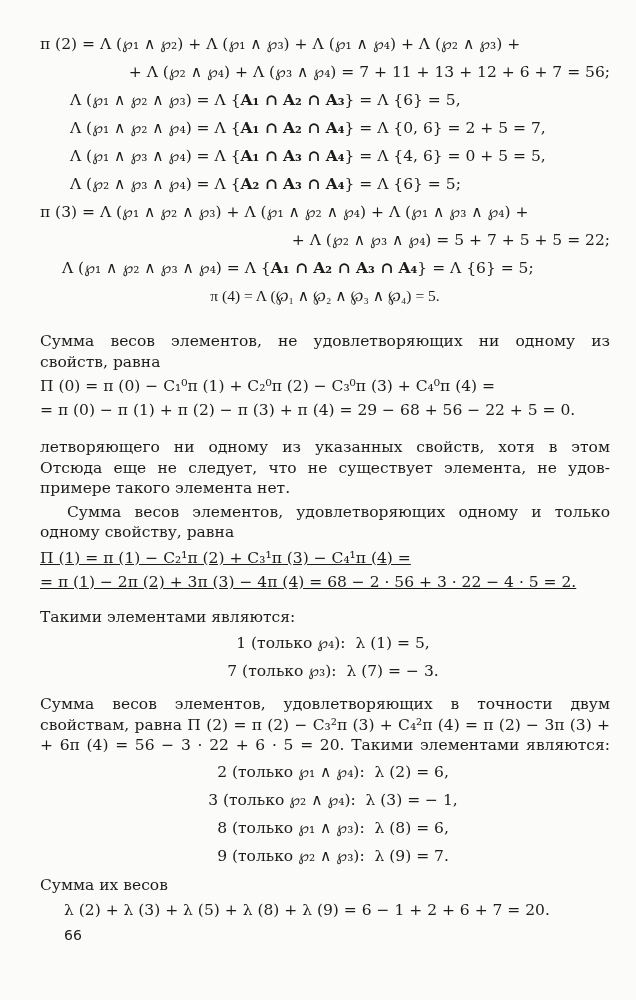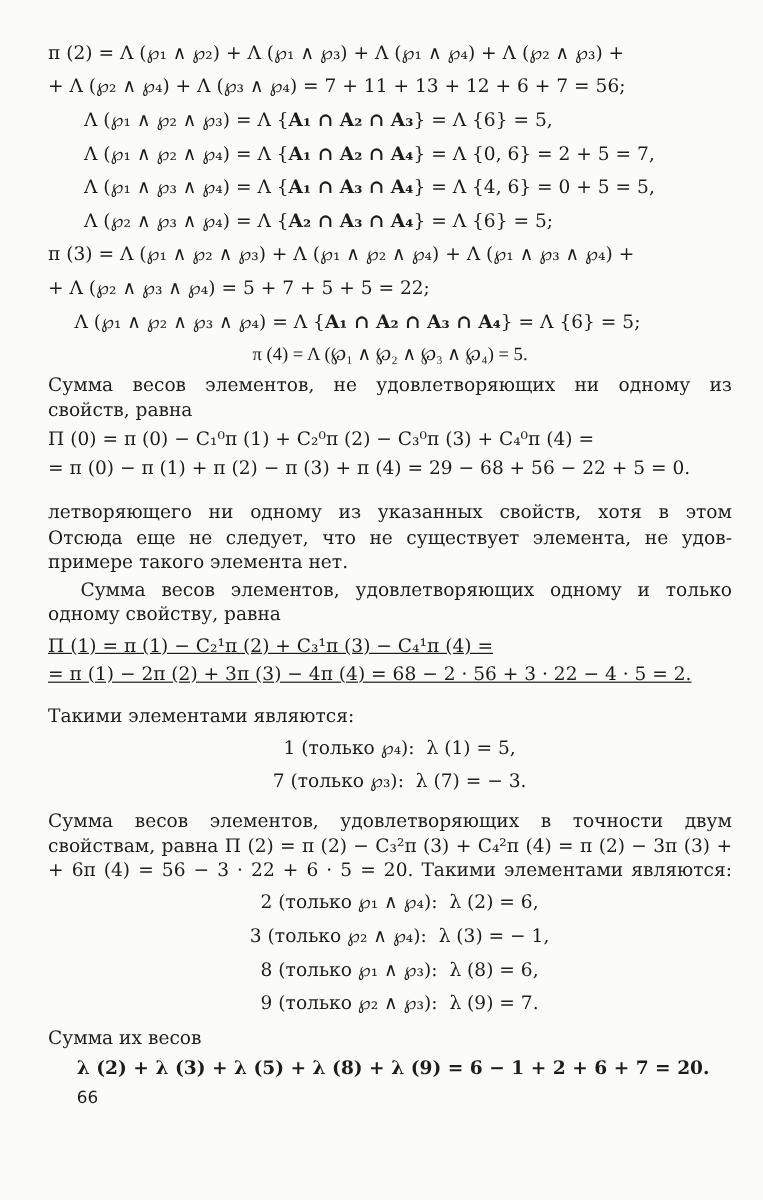--- a/index.html
+++ b/index.html
@@ -10,21 +10,21 @@
     color:#1e1c1a;
     font-family:"DejaVu Serif","DejaVu Sans",serif;
     box-sizing:border-box;
     padding:30px 26px 0 40px;
     overflow:hidden;
   }
   
   .math { font-size:15.5px; line-height:28px; white-space:pre; }
   .m-ind1 { padding-left:30px; }
   .m-ind2 { padding-left:22px; }
-  .m-right { text-align:left; }
+  .m-right { text-align:right; }
   .m-center { text-align:center;font-family:Liberation Serif, serif; }
   .setA { font-weight:bold; }
 
   
   .para { font-size:15.5px; line-height:20.5px; }
   .jl { text-align:justify; text-align-last:justify; }
   .ll { text-align:right; text-align-last:left; }
   .find { text-indent:27px; }
 
   
@@ -34,32 +34,32 @@
   .clist { text-align:center; }
   .clist .inner { display:inline-block; text-align:center; margin-left:16px; }
   .clist .row { font-size:15.5px; line-height:28px; white-space:pre; }
 
   .sum-final { font-size:15.5px; line-height:26px; white-space:pre; padding-left:24px; }
 
   .pageno { font-family:"DejaVu Sans","Liberation Sans",sans-serif;
             font-size:14px; padding-left:24px; margin-top:4px; }
 
   
-  #p1    { margin-top:1px; }
+  #p1    { margin-top:21px; }
   #Pi0   { margin-top:2px; }
   #p2    { margin-top:15px; }
   #p3    { margin-top:3px; }
   #Pi1   { margin-top:3px;text-decoration:underline; }
   #p4    { margin-top:13px; }
   #list1 { margin-top:2px; }
   #p5    { margin-top:3px; }
   #p6    { margin-top:9px; }
   #list2 { margin-top:2px; }
   #p7    { margin-top:5px; }
-  #final { margin-top:2px;font-weight:bold; }
+  #final { margin-top:2px; }
 </style>
 </head>
 <body>
 
 <div class="page">
 
   <div>
     <div class="math">π (2) = Λ (℘₁ ∧ ℘₂) + Λ (℘₁ ∧ ℘₃) + Λ (℘₁ ∧ ℘₄) + Λ (℘₂ ∧ ℘₃) +</div>
     <div class="math m-right">+ Λ (℘₂ ∧ ℘₄) + Λ (℘₃ ∧ ℘₄) = 7 + 11 + 13 + 12 + 6 + 7 = 56;</div>
 

